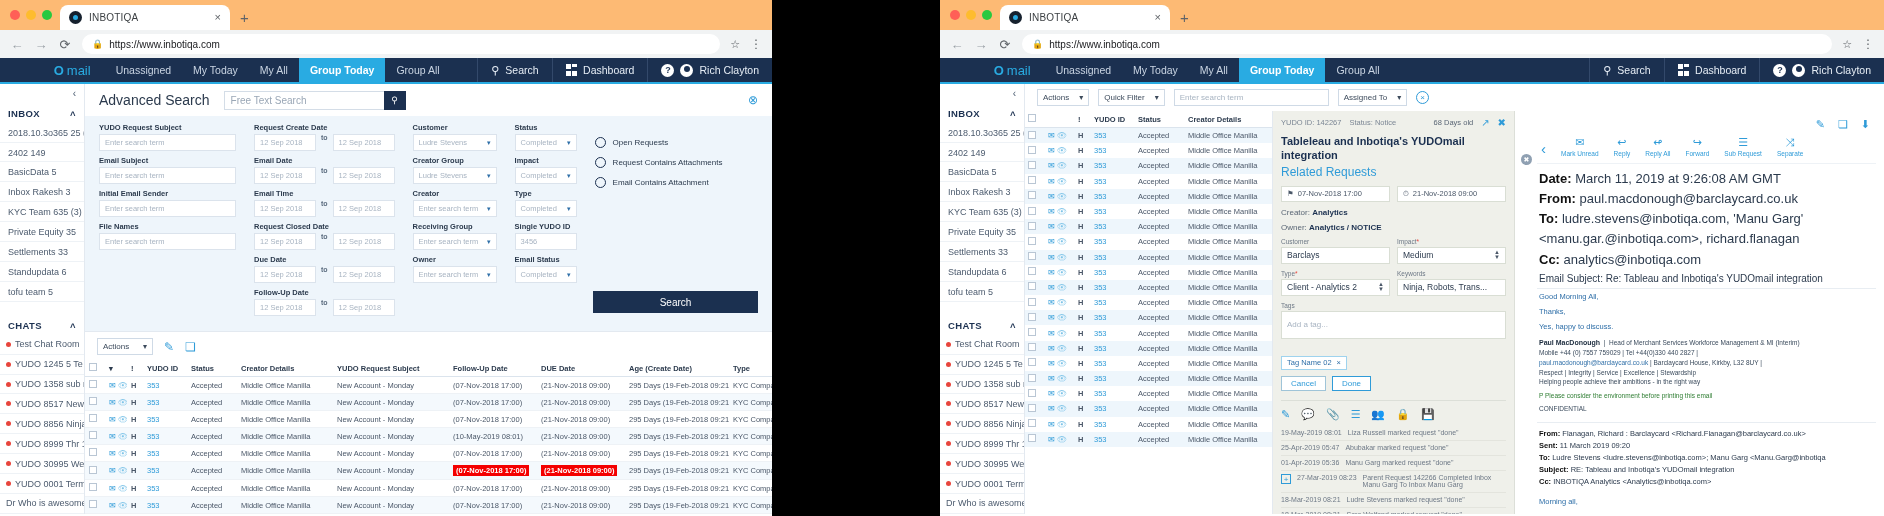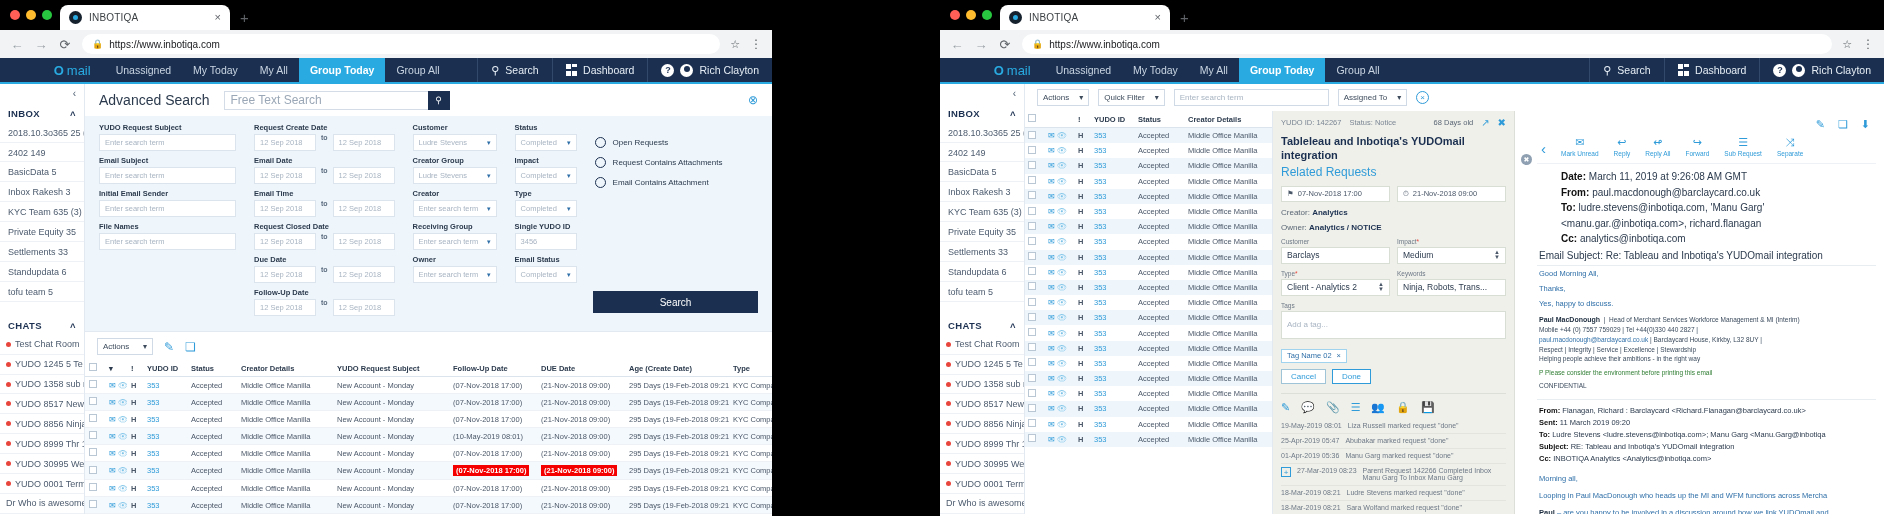--- a/index.html
+++ b/index.html
@@ -5,21 +5,21 @@
   * { box-sizing: border-box; margin:0; padding:0; }
   html,body { width:1884px; height:516px; overflow:hidden; background:#000;
     font-family:"Liberation Sans", sans-serif; }
   .stage { position:relative; width:1884px; height:516px; background:#000; }
 
   
   .win { position:absolute; top:0; height:516px; background:#fff; overflow:hidden; }
   .win-left  { left:0;    width:772px; }
   .win-right { left:940px; width:944px; }
 
-  .tabstrip { height:30px; background:#000000; display:flex; align-items:flex-end; padding-left:8px; }
+  .tabstrip { height:30px; background:#fdba74; display:flex; align-items:flex-end; padding-left:8px; }
   .lights { display:flex; align-items:center; gap:6px; height:30px; padding:0 8px 0 2px; }
   .light { width:10px; height:10px; border-radius:50%; }
   .l-red{background:#ff5f57}.l-yel{background:#febc2e}.l-grn{background:#28c840}
   .tab { display:flex; align-items:center; gap:7px; height:25px; background:#fff;
     border-radius:8px 8px 0 0; padding:0 9px; min-width:170px; position:relative; }
   .tab-fav { width:13px; height:13px; border-radius:50%; background:#16212e;
     display:flex; align-items:center; justify-content:center; flex:0 0 auto; }
   .tab-fav::after{ content:""; width:5px;height:5px;border-radius:50%;background:#29abe2;}
   .tab-title { font-size:10px; color:#3c4043; letter-spacing:.2px; white-space:nowrap;
     overflow:hidden; flex:1; }
@@ -74,21 +74,21 @@
     white-space:nowrap; overflow:hidden; }
   .sb-chat { display:flex; align-items:center; gap:4px; padding:5px 6px; font-size:9px;
     color:#4c5b6e; border-bottom:1px solid #eef2f6; white-space:nowrap; overflow:hidden;}
   .dot { width:5px;height:5px;border-radius:50%;background:#e8453c; flex:0 0 auto;}
 
   .content { flex:1; display:flex; flex-direction:column; min-width:0; }
   .srch-head { height:32px; background:#fff; display:flex; align-items:center; gap:14px;
     padding:0 14px; }
   .srch-title { font-size:14px; color:#2b3a4d; }
   .ft-wrap { display:flex; height:19px; }
-  .ft-input { width:204px; border:1px solid #d4dde7; border-right:none; font-size:12px;
+  .ft-input { width:160px; border:1px solid #d4dde7; border-right:none; font-size:10px;
     color:#9aa7b6; padding:0 6px; display:flex; align-items:center; background:#fff;}
   .ft-btn { width:22px; background:#1b3050; color:#fff; font-size:9px;
     display:flex; align-items:center; justify-content:center; }
 
   .form { background:#eef5fb; flex:1; padding:7px 14px 0 14px; display:flex; gap:18px;
     position:relative; overflow:hidden; }
   .col { display:flex; flex-direction:column; gap:5px; }
   .fld-label { font-size:7.5px; color:#2b3a4d; font-weight:bold; margin-bottom:2px; }
   .inp { height:17px; background:#fff; border:1px solid #dbe3ec; font-size:7.5px;
     color:#a8b4c2; display:flex; align-items:center; padding:0 5px; }
@@ -164,21 +164,21 @@
   .rd-f { flex:1; }
   .rd-lab { font-size:6.5px; color:#6d7886; margin-bottom:2px; }
   .rd-lab .req { color:#e8453c; }
   .rd-val { height:17px; background:#fff; border:1px solid #d9ded4; font-size:8.5px;
     color:#2b3a4d; display:flex; align-items:center; padding:0 5px; }
   .rd-val.sp { justify-content:space-between; }
   .spin { font-size:6px; color:#4a5768; line-height:.9; }
   .tagbox { height:28px; background:#fff; border:1px solid #d9ded4; font-size:8px;
     color:#a8b4c2; display:flex; align-items:center; padding:0 5px; margin-top:2px;}
   .tagchip { display:inline-flex; gap:5px; border:1px solid #9fd3ee;
-    color:#2f6fa8; font-size:7.5px; padding:1.5px 5px; margin-top:10px; background:#fff;}
+    color:#2f6fa8; font-size:7.5px; padding:1.5px 5px; margin-top:17px; background:#fff;}
   .rd-btns { display:flex; gap:6px; margin-top:6px; }
   .btn-o { border:1px solid #9fc4d8; color:#2f9bd8; font-size:8px; padding:2px 9px; background:#fff;}
   .btn-b { border:1px solid #2f9bd8; color:#2f9bd8; font-size:8px; padding:2px 9px; background:#fff;}
   .rd-iconbar { display:flex; align-items:center; gap:11px; margin-top:9px;
     border-top:1px solid #dcdfd8; padding-top:7px; color:#2f9bd8; font-size:11px; }
   .hist { margin-top:5px; }
   .hrow { display:flex; gap:6px; font-size:7px; color:#6d7886; padding:3.5px 0;
     border-bottom:1px solid #e3e4dd; }
   .hrow .hd { white-space:nowrap; }
   .plus-sq { width:10px;height:10px;border:1px solid #2f9bd8;color:#2f9bd8;font-size:8px;
@@ -187,21 +187,21 @@
   .rmail { flex:1; background:#fff; padding:5px 8px 0 6px; overflow:hidden; min-width:0;}
   .rm-tools { display:flex; align-items:center; justify-content:flex-end; gap:13px;
     color:#2f9bd8; font-size:11px; padding-right:6px; height:16px; }
   .rm-bar { display:flex; align-items:flex-start; gap:15px; padding:5px 0 6px 4px;
     border-bottom:1px solid #eef2f6; }
   .rm-back { color:#2f9bd8; font-size:15px; line-height:1; padding-top:4px; }
   .rm-act { display:flex; flex-direction:column; align-items:center; gap:2px;
     color:#2f9bd8; }
   .rm-act .g { font-size:11px; line-height:1; }
   .rm-act .t { font-size:6.5px; }
-  .rm-hdr { font-size:10px; color:#2b3a4d; line-height:1.55; padding:5px 2px 0 2px;margin-left:22px; }
+  .rm-hdr { font-size:13px; color:#2b3a4d; line-height:1.55; padding:5px 2px 0 2px; }
   .rm-hdr b { color:#111; }
   .rm-subj { font-size:10px; color:#2b3a4d; padding:3px 2px 4px 2px;
     border-bottom:1px solid #e8edf2; }
   .rm-att { font-size:7.5px; color:#2b3a4d; padding:5px 2px; display:flex; gap:6px; }
   .tri { color:#2f9bd8; font-size:7px; }
   .rm-p { font-size:7.5px; color:#2f6fa8; padding:3px 2px; }
   .rm-sig { font-size:6.5px; color:#3a4a5c; padding:4px 2px; line-height:1.5; }
   .rm-sig .nm { font-weight:bold; color:#1b2b3d; font-size:7px; }
   .rm-sig .grn { color:#2e7d32; }
   .rm-sig a { color:#2f6fa8; }

